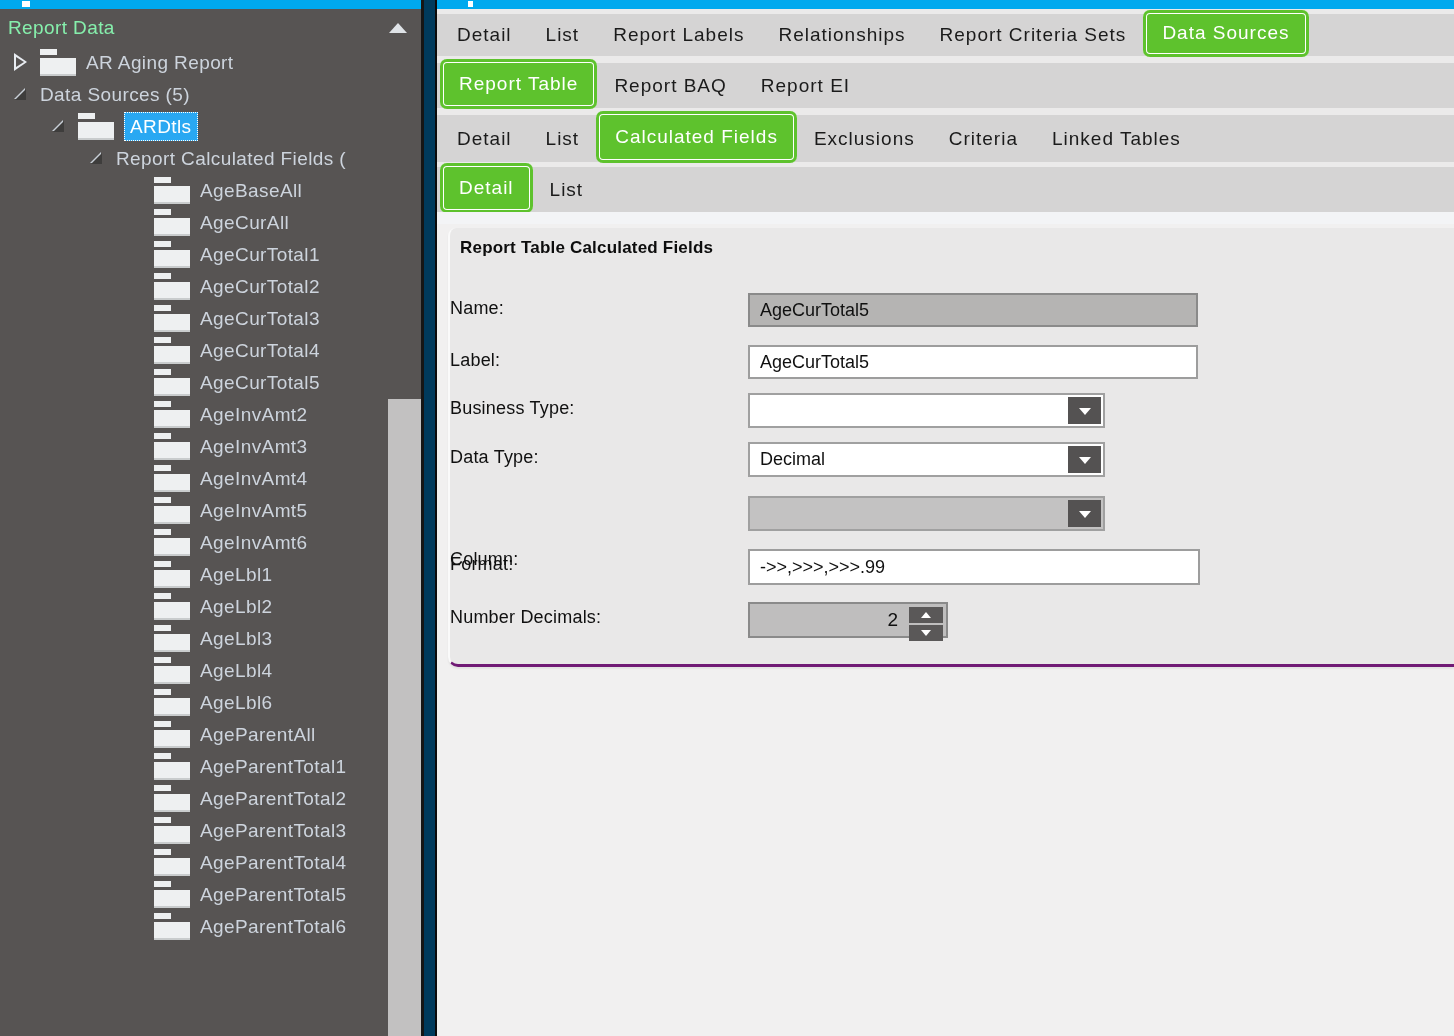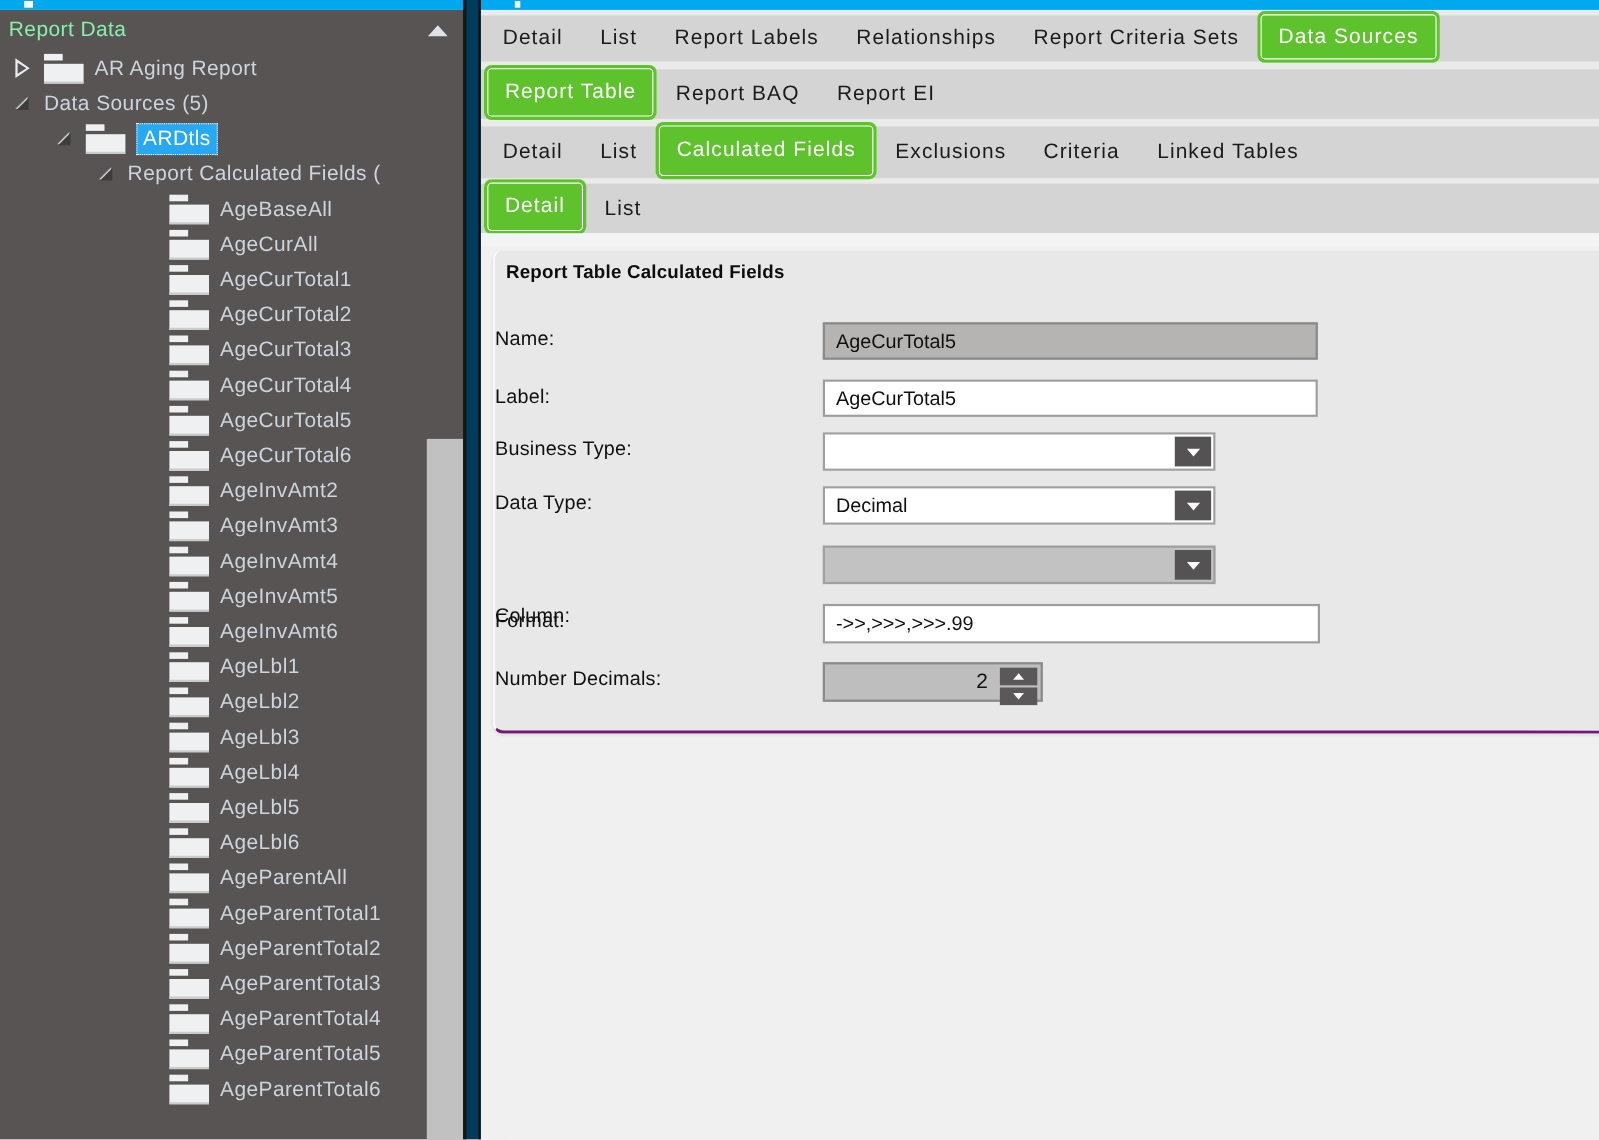--- a/index.html
+++ b/index.html
@@ -44,21 +44,21 @@
 
   
   .divider { position:absolute; left:421px; top:0; width:16px; bottom:0;
              background:#003a5c; border-left:3px solid #161616; border-right:2px solid #0b0b0b; z-index:6; }
 
   
   .rightpane { position:absolute; left:437px; right:0; top:0; bottom:0; background:#ebeaea; }
   .rp-content { position:absolute; left:0; right:0; top:224px; bottom:0; background:#f1f0f0; }
   .band { position:absolute; left:0; right:0; top:212px; height:12px; background:#f3f4f6; }
   .strip { position:absolute; left:0; right:0; background:#d5d4d4;
-           display:flex; align-items:flex-start; padding-left:3px; }
+           display:flex; align-items:center; padding-left:3px; }
   .strip1{ top:14px; height:42px; } .strip2{ top:63px; height:45px; }
   .strip3{ top:115px; height:47px; } .strip4{ top:167px; height:45px; }
   .tab { height:100%; display:flex; align-items:center; padding:0 17px;
          font-size:19px; letter-spacing:1px; color:#1b1b1b; cursor:default; white-space:nowrap; }
   .tab.active { background:#5ec22d; color:#ffffff; border-radius:7px;
                 box-shadow:inset 0 0 0 3px #5ec22d, inset 0 0 0 4px #ffffff;
                 height:calc(100% + 5px); margin-top:-4px; padding:0 19px; }
 
   
   .panel { position:absolute; left:11px; right:0; top:228px; height:439px;
@@ -153,24 +153,20 @@
         <div class="trow pl3">
           <span class="folder"></span>
           <span class="tlabel">AgeCurTotal4</span>
         </div>
         <div class="trow pl3">
           <span class="folder"></span>
           <span class="tlabel">AgeCurTotal5</span>
         </div>
         <div class="trow pl3">
           <span class="folder"></span>
-          <span class="tlabel">AgeCurTotal6</span>
-        </div>
-        <div class="trow pl3">
-          <span class="folder"></span>
           <span class="tlabel">AgeInvAmt2</span>
         </div>
         <div class="trow pl3">
           <span class="folder"></span>
           <span class="tlabel">AgeInvAmt3</span>
         </div>
         <div class="trow pl3">
           <span class="folder"></span>
           <span class="tlabel">AgeInvAmt4</span>
         </div>
@@ -190,24 +186,20 @@
           <span class="folder"></span>
           <span class="tlabel">AgeLbl2</span>
         </div>
         <div class="trow pl3">
           <span class="folder"></span>
           <span class="tlabel">AgeLbl3</span>
         </div>
         <div class="trow pl3">
           <span class="folder"></span>
           <span class="tlabel">AgeLbl4</span>
-        </div>
-        <div class="trow pl3">
-          <span class="folder"></span>
-          <span class="tlabel">AgeLbl5</span>
         </div>
         <div class="trow pl3">
           <span class="folder"></span>
           <span class="tlabel">AgeLbl6</span>
         </div>
         <div class="trow pl3">
           <span class="folder"></span>
           <span class="tlabel">AgeParentAll</span>
         </div>
         <div class="trow pl3">

